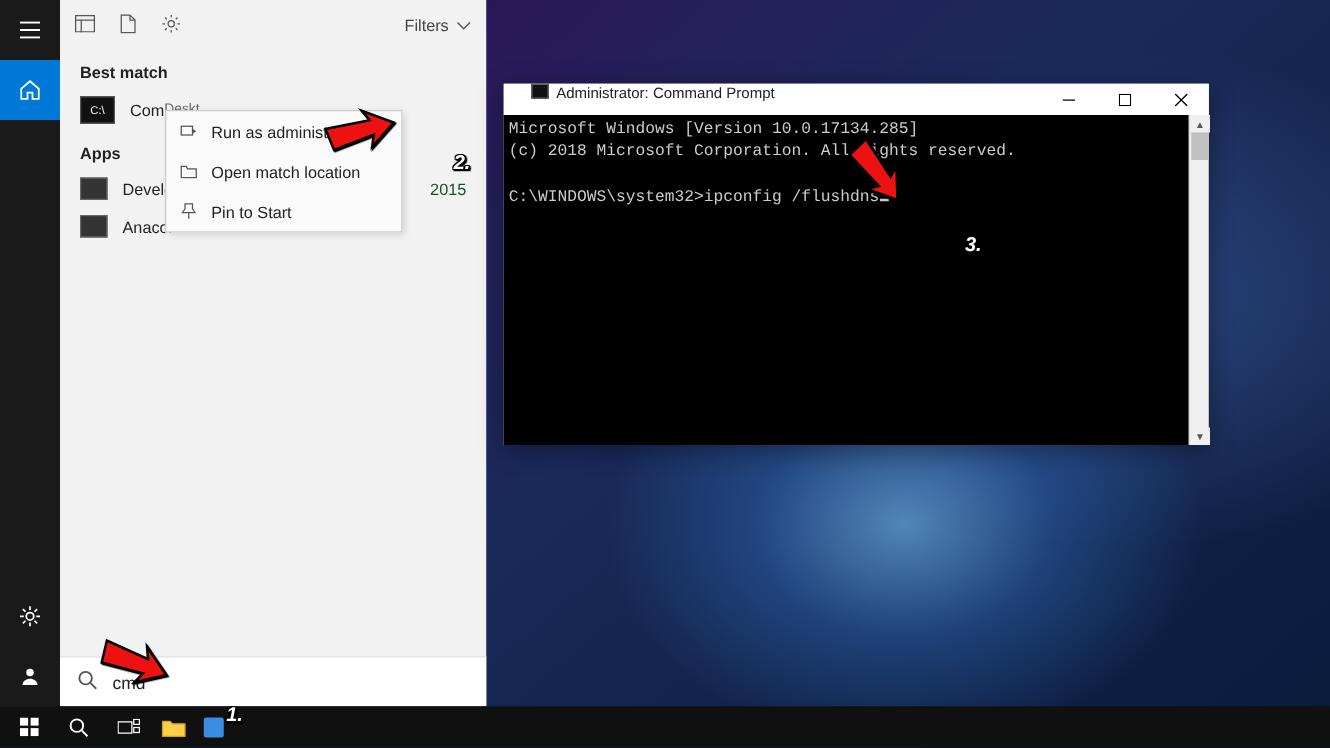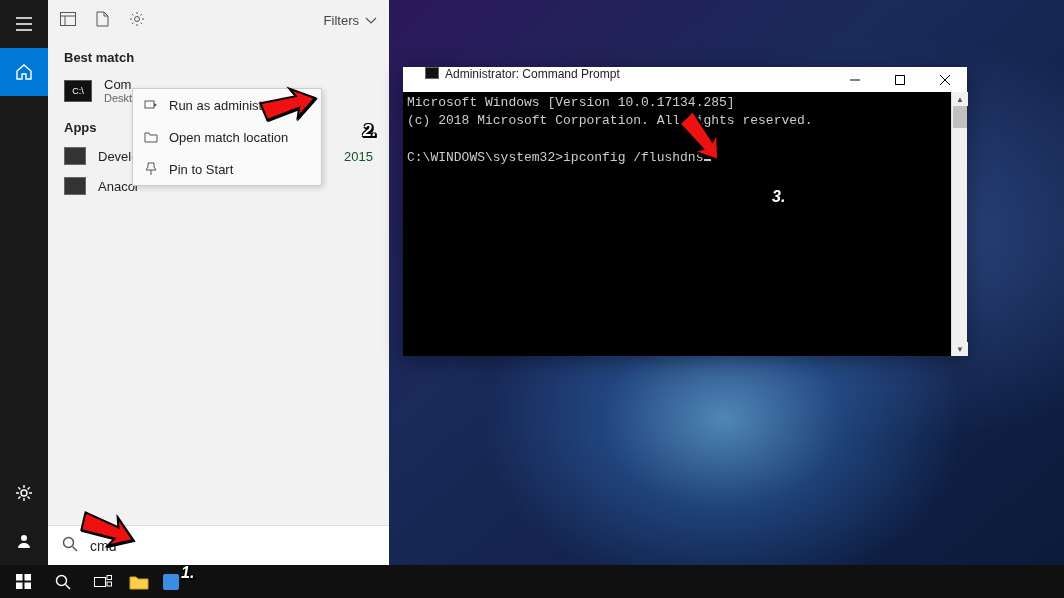--- a/index.html
+++ b/index.html
@@ -48,21 +48,21 @@
       display: flex; align-items: center; gap: 12px; padding: 6px 16px; cursor: pointer;
     }
     .result-icon {
       width: 28px; height: 22px; background: #111; color: #fff; font-size: 9px;
       display: flex; align-items: center; justify-content: center;
       border: 1px solid #555;
     }
     .app-icon {
       width: 22px; height: 18px; background: #333; border: 1px solid #666;
     }
-    .result-text { display: flex; flex-direction: column; }
+    .result-text { display: flex; flex-direction: row; }
     .result-title { color: #222; font-size: 13px; }
     .result-sub { color: #666; font-size: 11px; }
     .result-suffix { color: #14532d; margin-left: auto; font-size: 13px; }
     
     .context-menu {
       position: absolute; left: 132px; top: 88px; width: 190px;
       background: #fafafa; border: 1px solid #ccc;
       box-shadow: 2px 2px 6px rgba(0,0,0,0.15);
       z-index: 10;
     }

